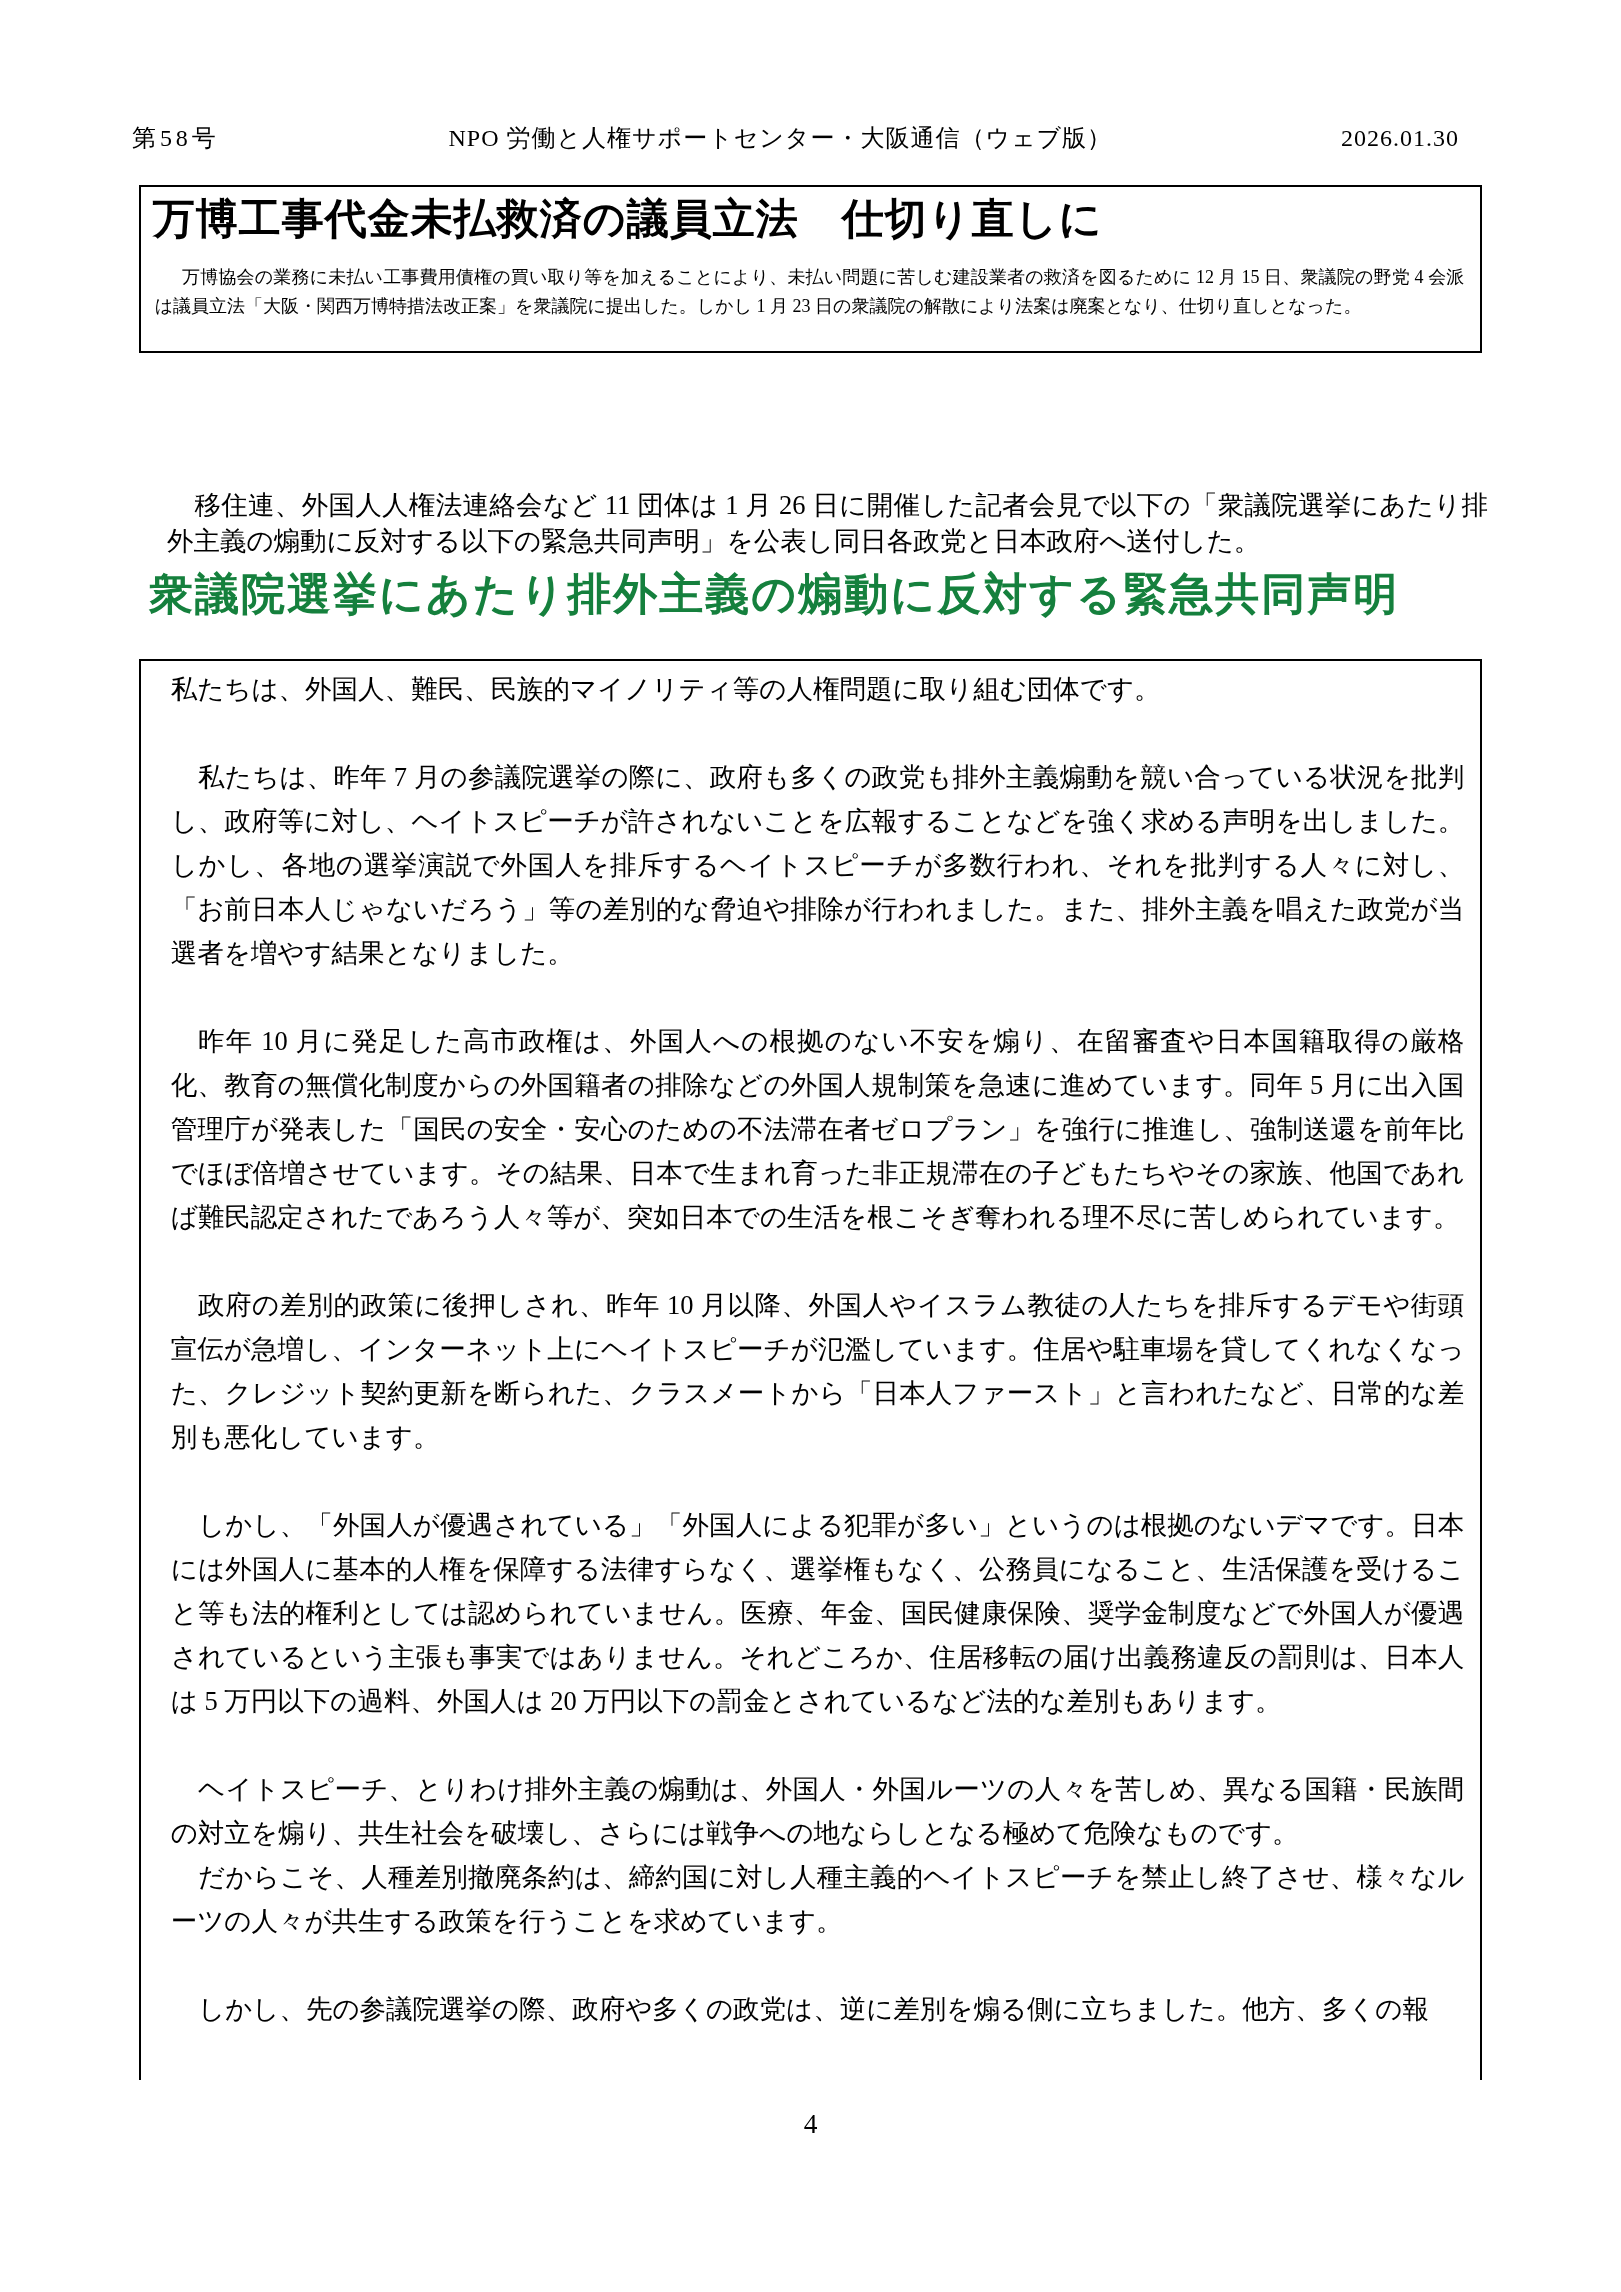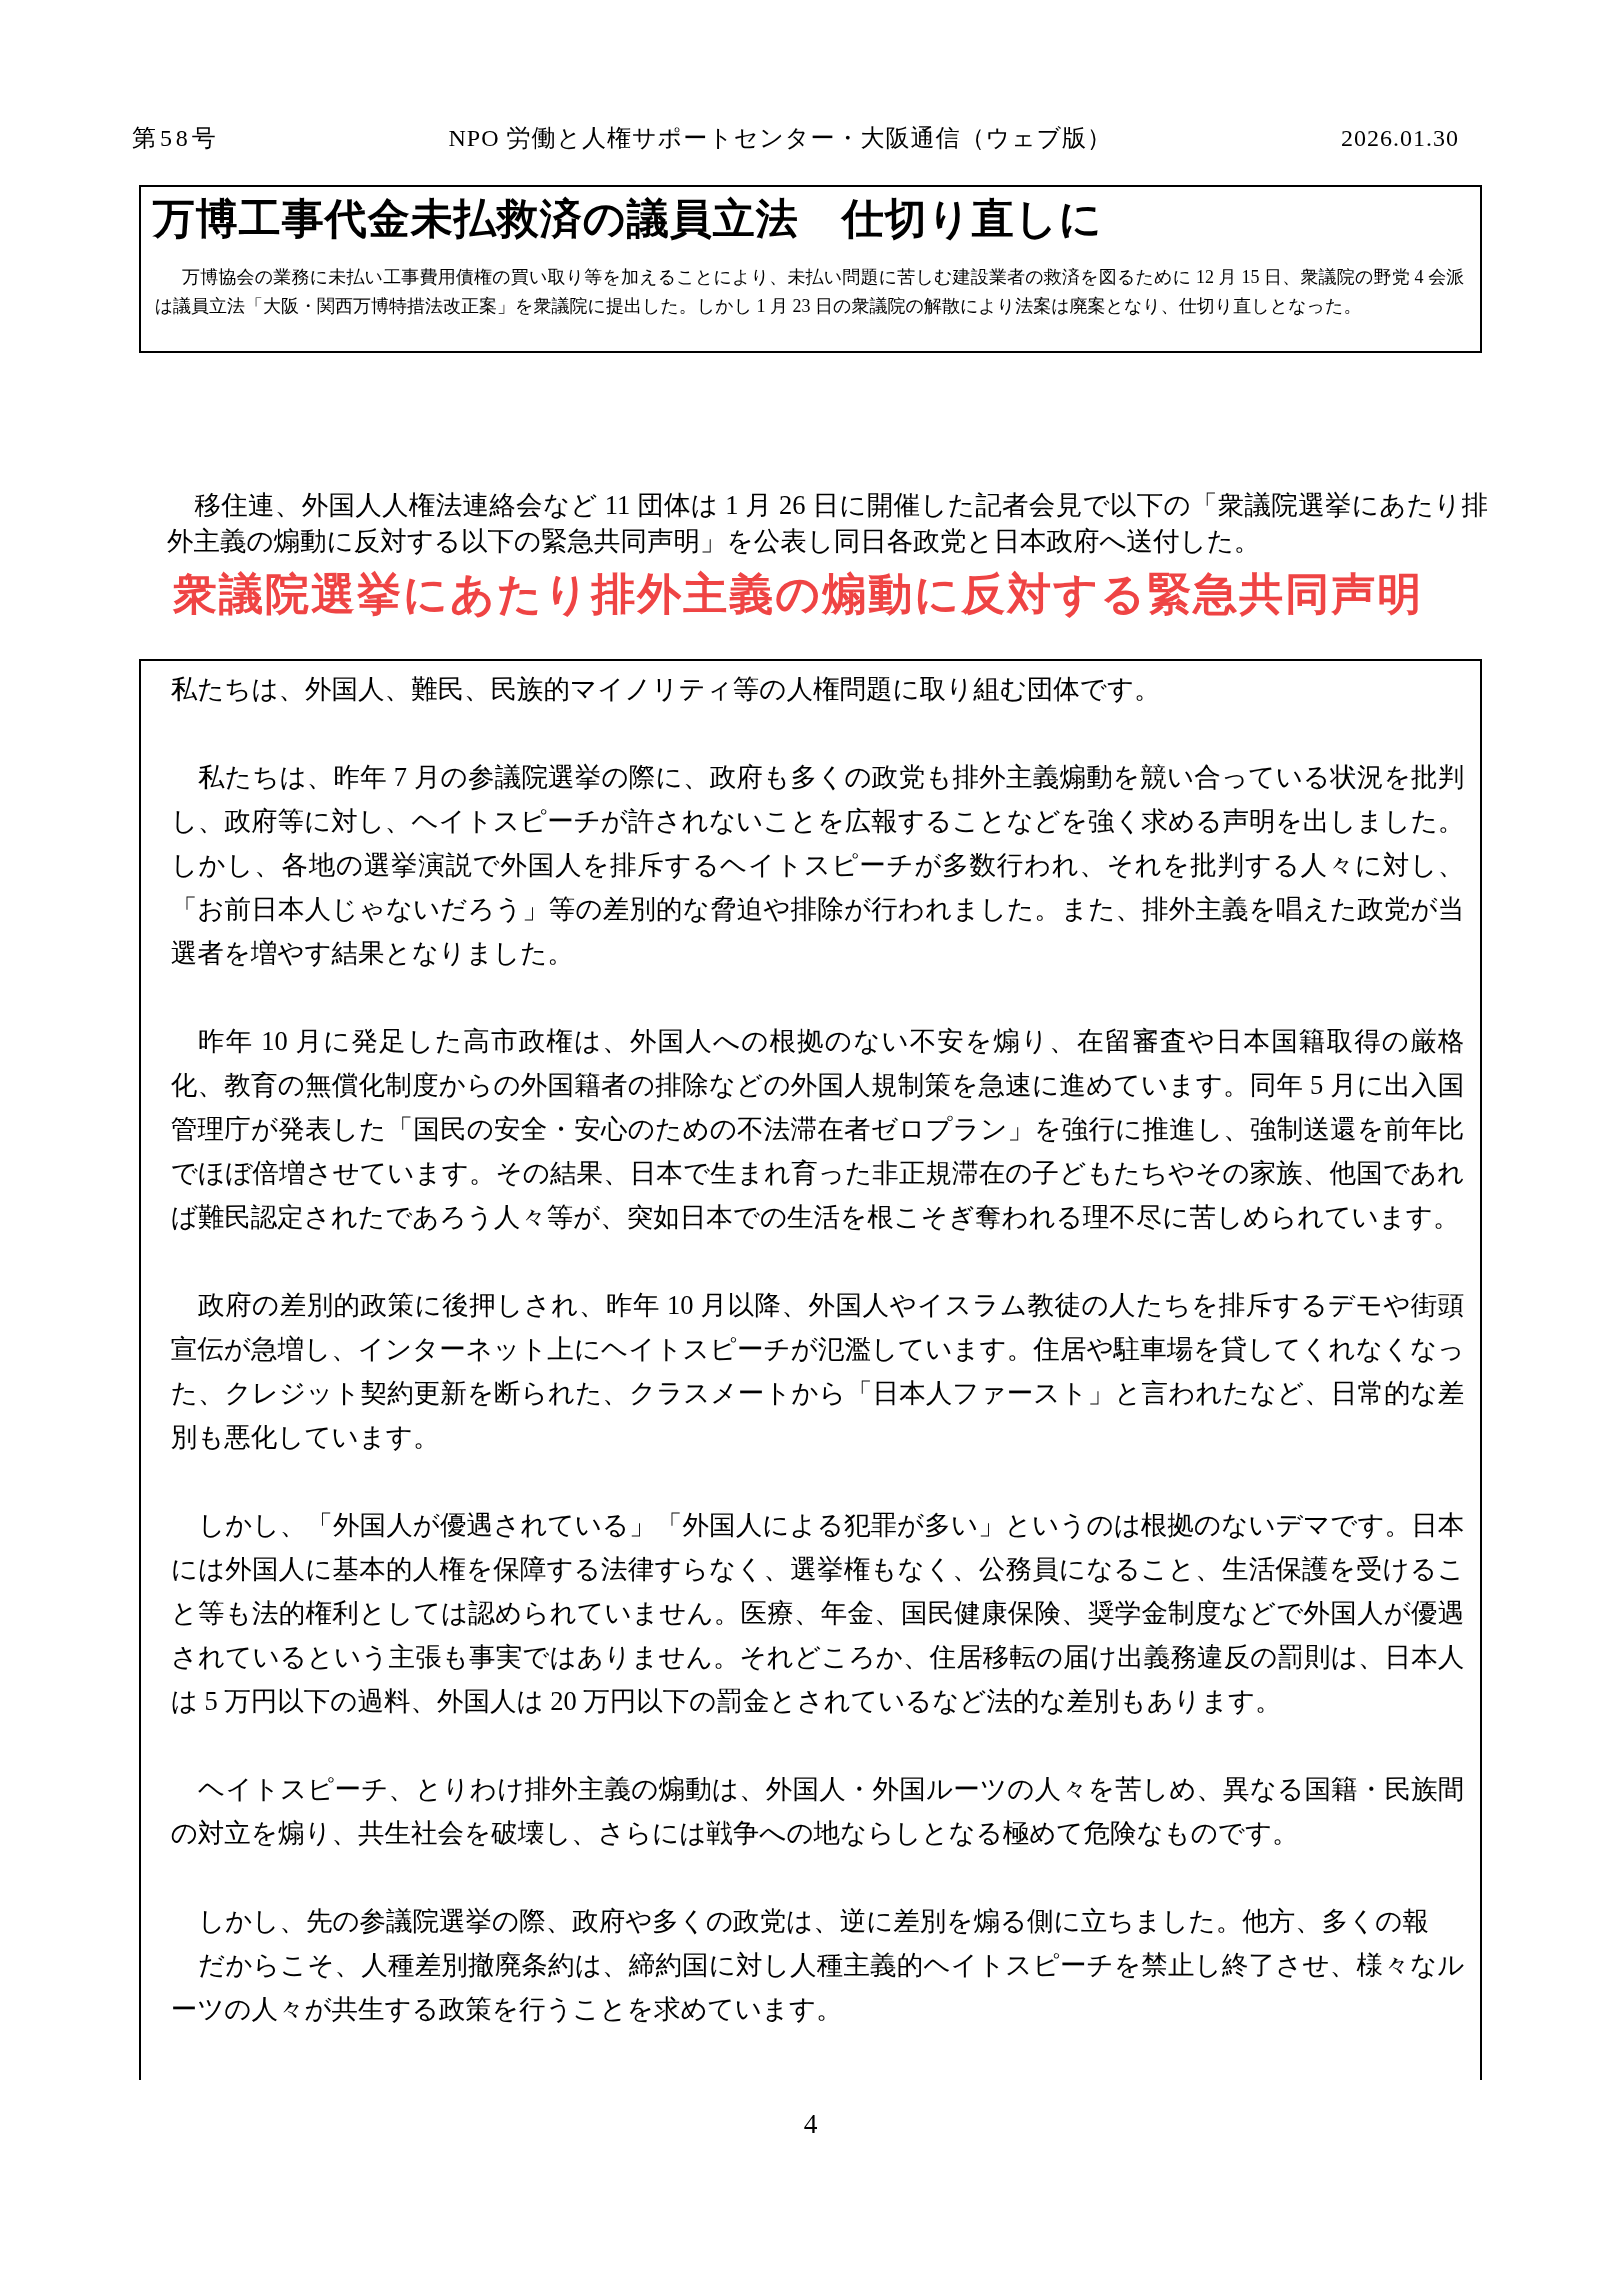--- a/index.html
+++ b/index.html
@@ -79,31 +79,31 @@
     <span class="nl-date">2026.01.30</span>
   </div>
 
   <div class="box1">
     <h1 class="box1-title">万博工事代金未払救済の議員立法　仕切り直しに</h1>
     <p class="box1-body">万博協会の業務に未払い工事費用債権の買い取り等を加えることにより、未払い問題に苦しむ建設業者の救済を図るために 12 月 15 日、衆議院の野党 4 会派は議員立法「大阪・関西万博特措法改正案」を衆議院に提出した。しかし 1 月 23 日の衆議院の解散により法案は廃案となり、仕切り直しとなった。</p>
   </div>
 
   <p class="intro">移住連、外国人人権法連絡会など 11 団体は 1 月 26 日に開催した記者会見で以下の「衆議院選挙にあたり排外主義の煽動に反対する以下の緊急共同声明」を公表し同日各政党と日本政府へ送付した。</p>
 
-  <h2 class="stmt-headline" style="color: #ef4444; margin-left: 24px;">衆議院選挙にあたり排外主義の煽動に反対する緊急共同声明</h2>
+  <h2 class="stmt-headline" style="color: #15803d;">衆議院選挙にあたり排外主義の煽動に反対する緊急共同声明</h2>
 
   <div class="box2">
     <div>
         <p class="para no-gap">私たちは、外国人、難民、民族的マイノリティ等の人権問題に取り組む団体です。</p>
         <p class="para indent">私たちは、昨年 7 月の参議院選挙の際に、政府も多くの政党も排外主義煽動を競い合っている状況を批判し、政府等に対し、ヘイトスピーチが許されないことを広報することなどを強く求める声明を出しました。しかし、各地の選挙演説で外国人を排斥するヘイトスピーチが多数行われ、それを批判する人々に対し、「お前日本人じゃないだろう」等の差別的な脅迫や排除が行われました。また、排外主義を唱えた政党が当選者を増やす結果となりました。</p>
         <p class="para indent">昨年 10 月に発足した高市政権は、外国人への根拠のない不安を煽り、在留審査や日本国籍取得の厳格化、教育の無償化制度からの外国籍者の排除などの外国人規制策を急速に進めています。同年 5 月に出入国管理庁が発表した「国民の安全・安心のための不法滞在者ゼロプラン」を強行に推進し、強制送還を前年比でほぼ倍増させています。その結果、日本で生まれ育った非正規滞在の子どもたちやその家族、他国であれば難民認定されたであろう人々等が、突如日本での生活を根こそぎ奪われる理不尽に苦しめられています。</p>
         <p class="para indent">政府の差別的政策に後押しされ、昨年 10 月以降、外国人やイスラム教徒の人たちを排斥するデモや街頭宣伝が急増し、インターネット上にヘイトスピーチが氾濫しています。住居や駐車場を貸してくれなくなった、クレジット契約更新を断られた、クラスメートから「日本人ファースト」と言われたなど、日常的な差別も悪化しています。</p>
         <p class="para indent">しかし、「外国人が優遇されている」「外国人による犯罪が多い」というのは根拠のないデマです。日本には外国人に基本的人権を保障する法律すらなく、選挙権もなく、公務員になること、生活保護を受けること等も法的権利としては認められていません。医療、年金、国民健康保険、奨学金制度などで外国人が優遇されているという主張も事実ではありません。それどころか、住居移転の届け出義務違反の罰則は、日本人は 5 万円以下の過料、外国人は 20 万円以下の罰金とされているなど法的な差別もあります。</p>
         <p class="para indent">ヘイトスピーチ、とりわけ排外主義の煽動は、外国人・外国ルーツの人々を苦しめ、異なる国籍・民族間の対立を煽り、共生社会を破壊し、さらには戦争への地ならしとなる極めて危険なものです。</p>
+        <p class="para indent no-gap">だからこそ、人種差別撤廃条約は、締約国に対し人種主義的ヘイトスピーチを禁止し終了させ、様々なルーツの人々が共生する政策を行うことを求めています。</p>
         <p class="para indent">しかし、先の参議院選挙の際、政府や多くの政党は、逆に差別を煽る側に立ちました。他方、多くの報</p>
-        <p class="para indent no-gap">だからこそ、人種差別撤廃条約は、締約国に対し人種主義的ヘイトスピーチを禁止し終了させ、様々なルーツの人々が共生する政策を行うことを求めています。</p>
       </div>
   </div>
 
   <p class="page-number">4</p>
 
 </div>
 
 
 </body></html>

